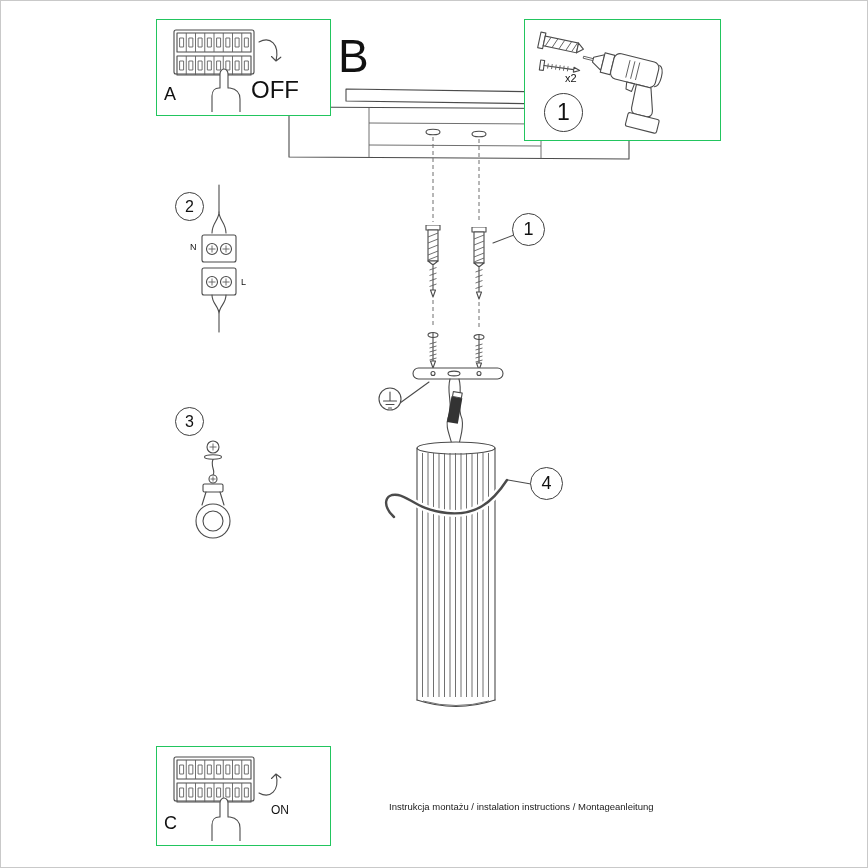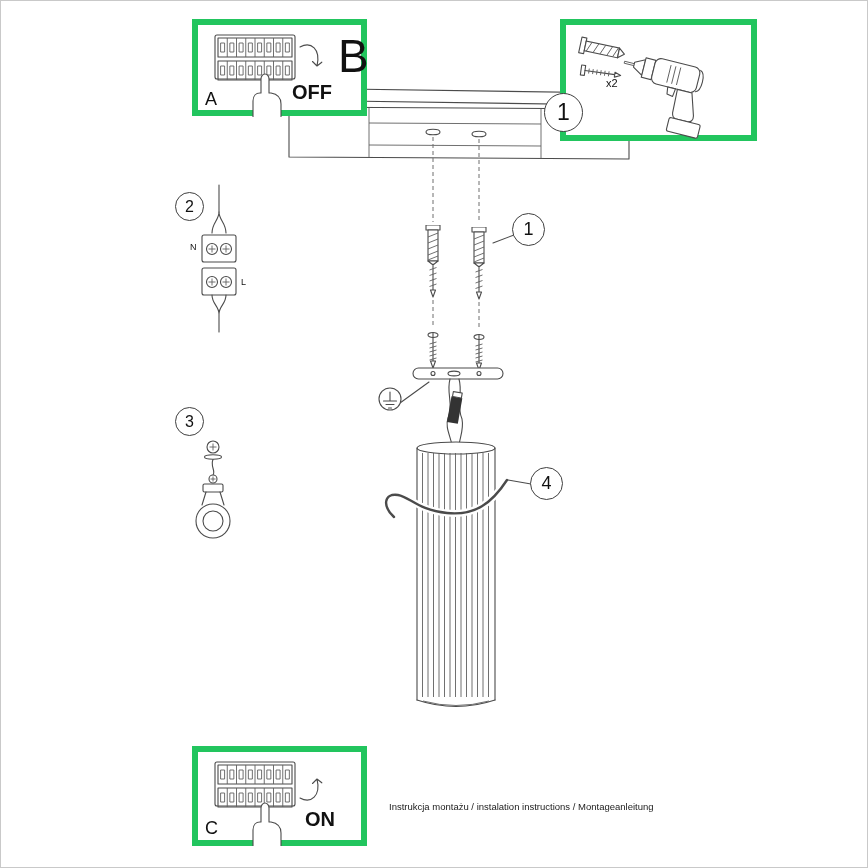--- a/index.html
+++ b/index.html
@@ -1,19 +1,19 @@
 <!DOCTYPE html>
 <html><head>
 <meta charset="utf-8">
 <style>
   html,body{margin:0;padding:0;background:#fff;}
   #page{position:relative;width:868px;height:868px;background:#fff;border:1px solid #c9c9c9;
         box-sizing:border-box;font-family:"Liberation Sans",sans-serif;color:#111;overflow:hidden;}
   svg.layer{position:absolute;left:0;top:0;z-index:1;pointer-events:none;}
-  .panel{position:absolute;background:#fff;border:6px solid #22c55e;z-index:2;box-sizing:border-box;margin-left:36px;}
+  .panel{position:absolute;background:#fff;border:1px solid #22c55e;z-index:2;box-sizing:border-box;}
   .panel svg{position:absolute;left:0;top:0;}
   .lbl{position:absolute;color:#111;z-index:3;white-space:nowrap;}
   .badge{position:absolute;background:#fff;border:1.4px solid #3f3f3f;border-radius:50%;
          display:flex;align-items:center;justify-content:center;color:#111;z-index:3;}
   .ink{stroke:#4b4b4b;fill:none;stroke-width:1.1;stroke-linecap:round;stroke-linejoin:round;}
   .inkf{stroke:#4b4b4b;fill:#fff;stroke-width:1.1;stroke-linejoin:round;}
   .dark{fill:#333;stroke:none;}
   .dash{stroke:#6e6e6e;fill:none;stroke-width:1;stroke-dasharray:4 3;}
   .thin{stroke:#606060;fill:none;stroke-width:0.9;}
   .footer{position:absolute;z-index:3;font-size:9.5px;line-height:12px;color:#222;}
@@ -145,21 +145,21 @@
         <path class="thin" d="M22.6 41h4v9h-4z M31.85 41h4v9h-4z M41.1 41h4v9h-4z M50.35 41h4v9h-4z M59.6 41h4v9h-4z M68.85 41h4v9h-4z M78.1 41h4v9h-4z M87.35 41h4v9h-4z"></path>
       </g>
       <g transform="translate(45,46)">
         <path class="inkf" d="M10 46 L10 30 C10 25 13 22 17 22 L18 22 L18 8 C18 5 20 3 22 3 C24 3 26 5 26 8 L26 22 L28 22 C34 23 38 27 38 33 L38 46"></path>
       </g>
       <g transform="translate(100,18)">
         <path class="ink" d="M2 4 C13 -2 23 6 19 23 M19 23 L14.5 18.5 M19 23 L23.8 19.2"></path>
       </g>
     </svg>
     <span class="lbl" style="left:7px;top:64px;font-size:18px">A</span>
-    <span class="lbl" style="left:94px;top:56px;font-size:20px;font-weight:700">OFF</span>
+    <span class="lbl" style="left:94px;top:56px;font-size:24px;font-weight:400">OFF</span>
   </div>
 
   <span class="lbl" style="left:337px;top:28px;font-size:46px">B</span>
 
   <div class="panel" style="left:523px;top:18px;width:197px;height:122px">
     <svg width="195" height="120" viewBox="0 0 195 120">
       <g transform="translate(16,12) rotate(12)">
         <rect class="inkf" x="0" y="0" width="5" height="16"></rect>
         <rect class="inkf" x="5" y="3" width="34" height="10"></rect>
         <path class="thin" d="M11 3 L7 13 M18 3 L14 13 M25 3 L21 13 M32 3 L28 13 M38 3 L34 13"></path>
@@ -206,20 +206,20 @@
         <path class="thin" d="M22.6 41h4v9h-4z M31.85 41h4v9h-4z M41.1 41h4v9h-4z M50.35 41h4v9h-4z M59.6 41h4v9h-4z M68.85 41h4v9h-4z M78.1 41h4v9h-4z M87.35 41h4v9h-4z"></path>
       </g>
       <g transform="translate(45,48)">
         <path class="inkf" d="M10 46 L10 30 C10 25 13 22 17 22 L18 22 L18 8 C18 5 20 3 22 3 C24 3 26 5 26 8 L26 22 L28 22 C34 23 38 27 38 33 L38 46"></path>
       </g>
       <g transform="translate(100,16)">
         <path class="ink" d="M2 30 C13 36 23 28 19 11 M19 11 L14.5 15.5 M19 11 L23.8 14.8"></path>
       </g>
     </svg>
     <span class="lbl" style="left:7px;top:66px;font-size:18px">C</span>
-    <span class="lbl" style="left:107px;top:56px;font-size:20px;font-weight:700">ON</span>
+    <span class="lbl" style="left:114px;top:56px;font-size:12px;font-weight:400">ON</span>
   </div>
 
   <div class="footer" style="left:388px;top:800px;width:360px">
     <div>Instrukcja montażu / instalation instructions / Montageanleitung</div>
   </div>
 
 </div>
 
 </body></html>

